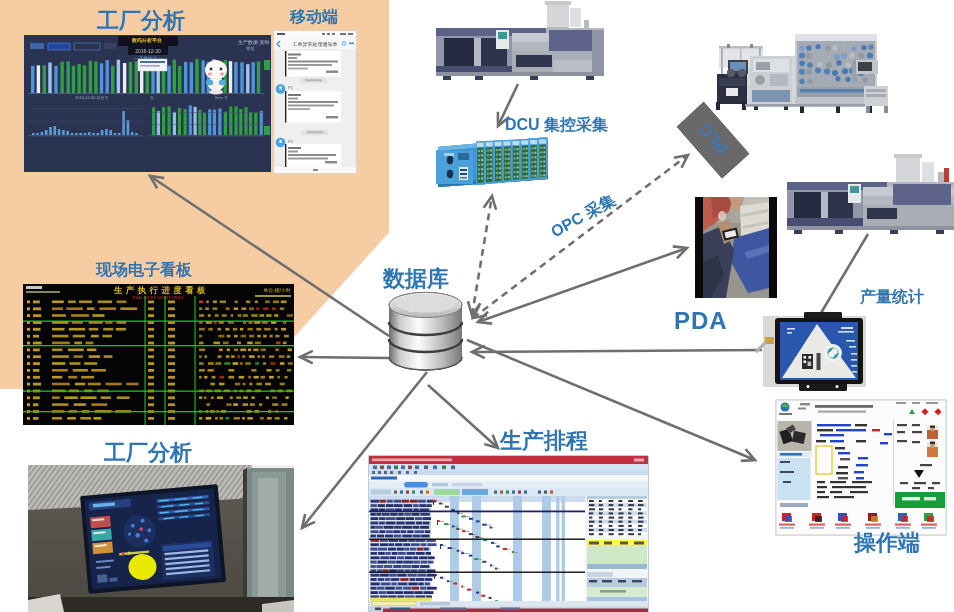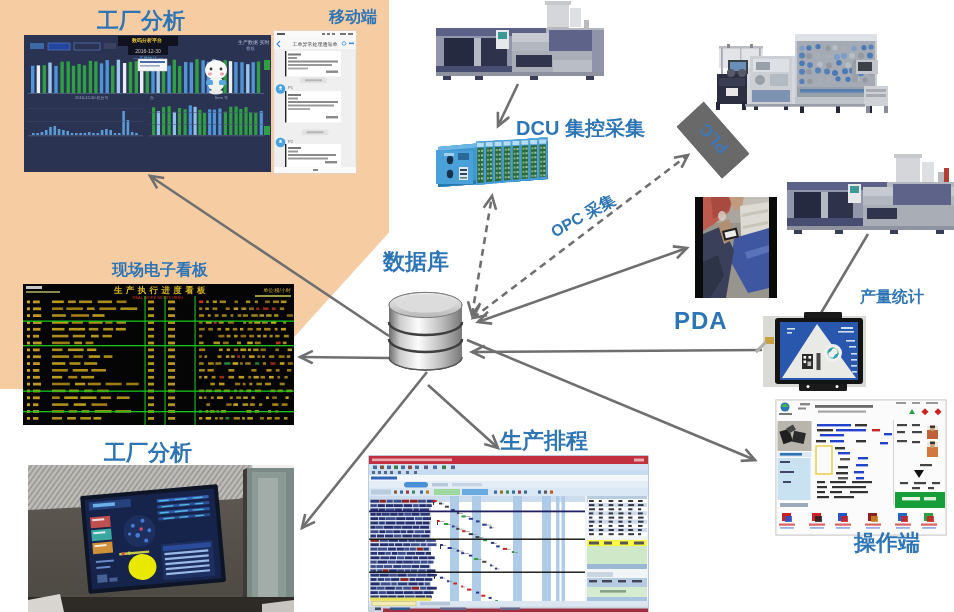--- a/index.html
+++ b/index.html
@@ -3184,23 +3184,23 @@
         <rect x="94" y="556" width="18" height="2"></rect>
             <rect x="94" y="562" width="14" height="2"></rect>
             <rect x="94" y="570" width="10" height="8" opacity="0.6"></rect>
             <rect x="106" y="574" width="8" height="4" opacity="0.6"></rect>
       </g>
     </g>
   </g>
   </svg>
 
   <div class="lbl" style="left:97px;top:6px;">工厂分析</div>
-  <div class="lbl" style="left:290px;top:7px;font-size:16px;margin-left:39px;">移动端</div>
-  <div class="lbl" style="left:96px;top:260px;font-size:16px;margin-left:16px;">现场电子看板</div>
-  <div class="lbl" style="left:383px;top:247px;text-align:center;">数据库</div>
-  <div class="lbl" style="left:516px;top:115px;font-size:20px;">DCU 集控采集</div>
+  <div class="lbl" style="left:290px;top:7px;font-size:16px;">移动端</div>
+  <div class="lbl" style="left:96px;top:260px;font-size:16px;">现场电子看板</div>
+  <div class="lbl" style="left:383px;top:264px;text-align:center;">数据库</div>
+  <div class="lbl" style="left:505px;top:115px;font-size:16px;">DCU 集控采集</div>
   <div class="lbl" style="left:548px;top:206px;font-size:16px;transform:rotate(-29deg);">OPC 采集</div>
   <div class="lbl" style="left:674px;top:307px;font-size:24px;letter-spacing:1px;">PDA</div>
   <div class="lbl" style="left:860px;top:287px;font-size:16px;">产量统计</div>
   <div class="lbl" style="left:104px;top:438px;">工厂分析</div>
   <div class="lbl" style="left:500px;top:426px;">生产排程</div>
   <div class="lbl" style="left:854px;top:528px;">操作端</div>
 </div>
 
 </body></html>

